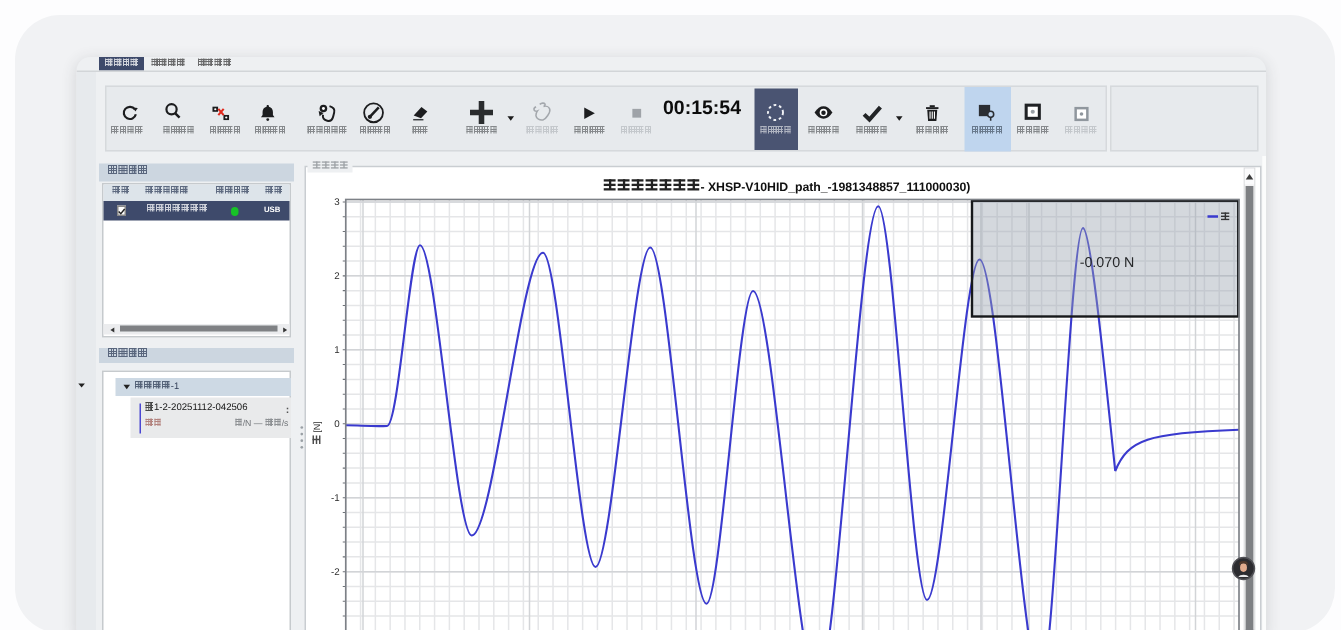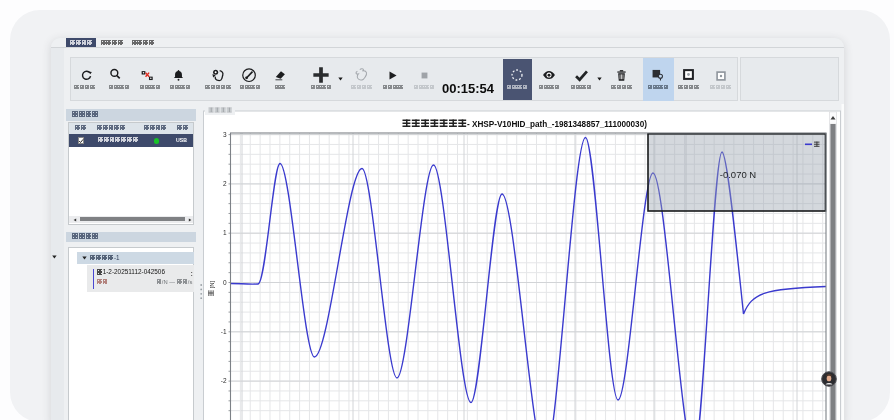--- a/index.html
+++ b/index.html
@@ -42,21 +42,21 @@
 <div class="lbl dis" style="left:285.5px;top:46.7px;width:50px;font-size:5.4px;"><i class="cj"></i><i class="cj"></i><i class="cj"></i><i class="cj"></i></div>
 <div class="lbl" style="left:316.8px;top:46.7px;width:50px;font-size:5.4px;"><i class="cj"></i><i class="cj"></i><i class="cj"></i><i class="cj"></i></div>
 <div class="lbl dis" style="left:348px;top:46.7px;width:50px;font-size:5.4px;"><i class="cj"></i><i class="cj"></i><i class="cj"></i><i class="cj"></i></div>
 <div class="lbl" style="left:441px;top:46.7px;width:50px;font-size:5.4px;color:#fff;"><i class="cj"></i><i class="cj"></i><i class="cj"></i><i class="cj"></i></div>
 <div class="lbl" style="left:473px;top:46.7px;width:50px;font-size:5.4px;"><i class="cj"></i><i class="cj"></i><i class="cj"></i><i class="cj"></i></div>
 <div class="lbl" style="left:505px;top:46.7px;width:50px;font-size:5.4px;"><i class="cj"></i><i class="cj"></i><i class="cj"></i><i class="cj"></i></div>
 <div class="lbl" style="left:545.5px;top:46.7px;width:50px;font-size:5.4px;"><i class="cj"></i><i class="cj"></i><i class="cj"></i><i class="cj"></i></div>
 <div class="lbl" style="left:582px;top:46.7px;width:50px;font-size:5.4px;color:#24303f;"><i class="cj"></i><i class="cj"></i><i class="cj"></i><i class="cj"></i></div>
 <div class="lbl" style="left:612.5px;top:46.7px;width:50px;font-size:5.4px;"><i class="cj"></i><i class="cj"></i><i class="cj"></i><i class="cj"></i></div>
 <div class="lbl dis" style="left:644.5px;top:46.7px;width:50px;font-size:5.4px;"><i class="cj"></i><i class="cj"></i><i class="cj"></i><i class="cj"></i></div>
-<div class="abs" style="left:391px;top:42px;width:52px;height:17px;font-size:13px;font-weight:bold;color:#0c0c0c;letter-spacing:0px;line-height:17px">00:15:54</div>
+<div class="abs" style="left:391px;top:25px;width:52px;height:17px;font-size:13px;font-weight:bold;color:#0c0c0c;letter-spacing:0px;line-height:17px">00:15:54</div>
 <div class="abs" style="left:286.6px;top:39.0px;width:5px;height:4px;">
         <svg width="5" height="4" viewBox="0 0 5 4">
           <polygon points="0.3,0.5 4.7,0.5 2.5,3.5" fill="#1c1c1c"></polygon>
         </svg>
       </div>
 <div class="abs" style="left:545.8px;top:39.5px;width:5px;height:4px;">
         <svg width="5" height="4" viewBox="0 0 5 4">
           <polygon points="0.3,0.5 4.7,0.5 2.5,3.5" fill="#1c1c1c"></polygon>
         </svg>
       </div>

